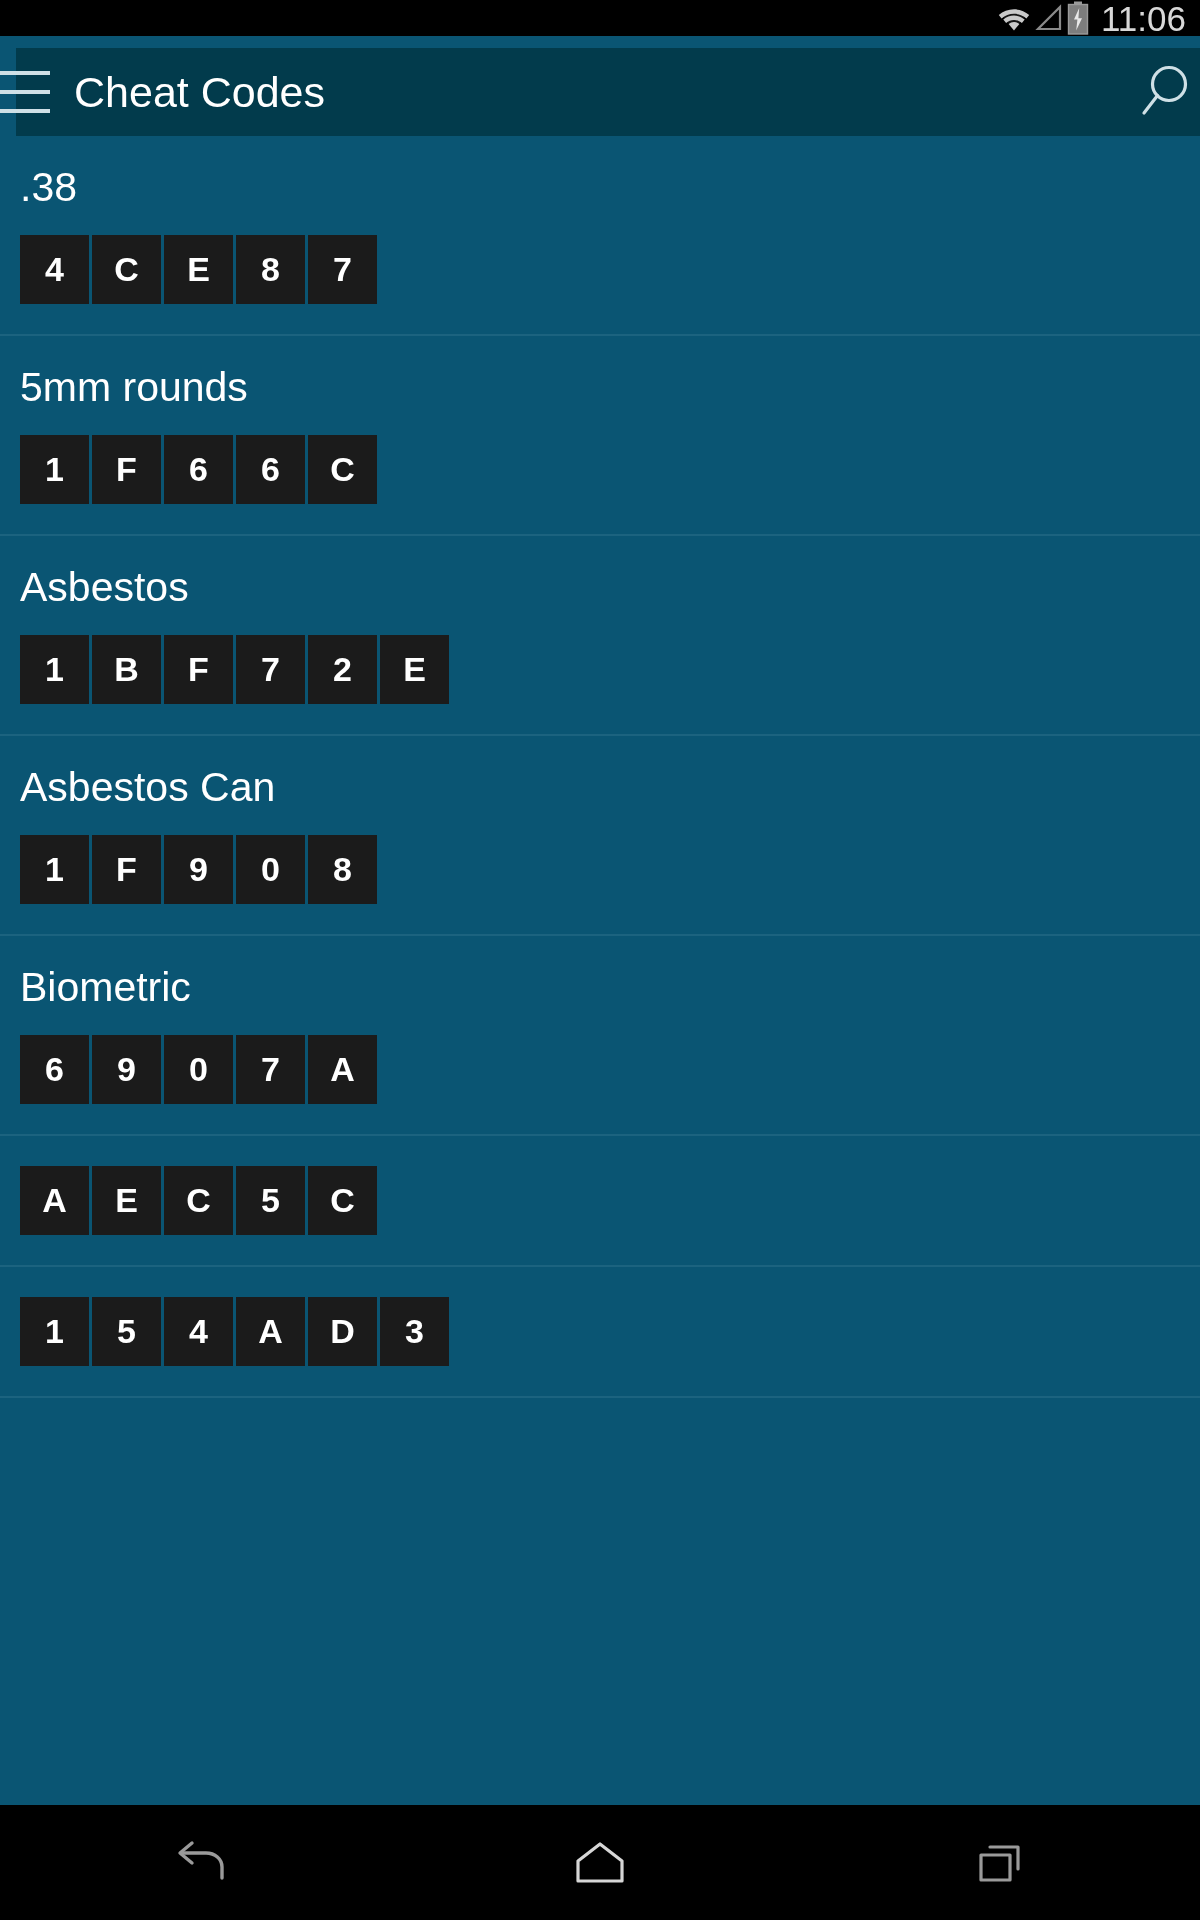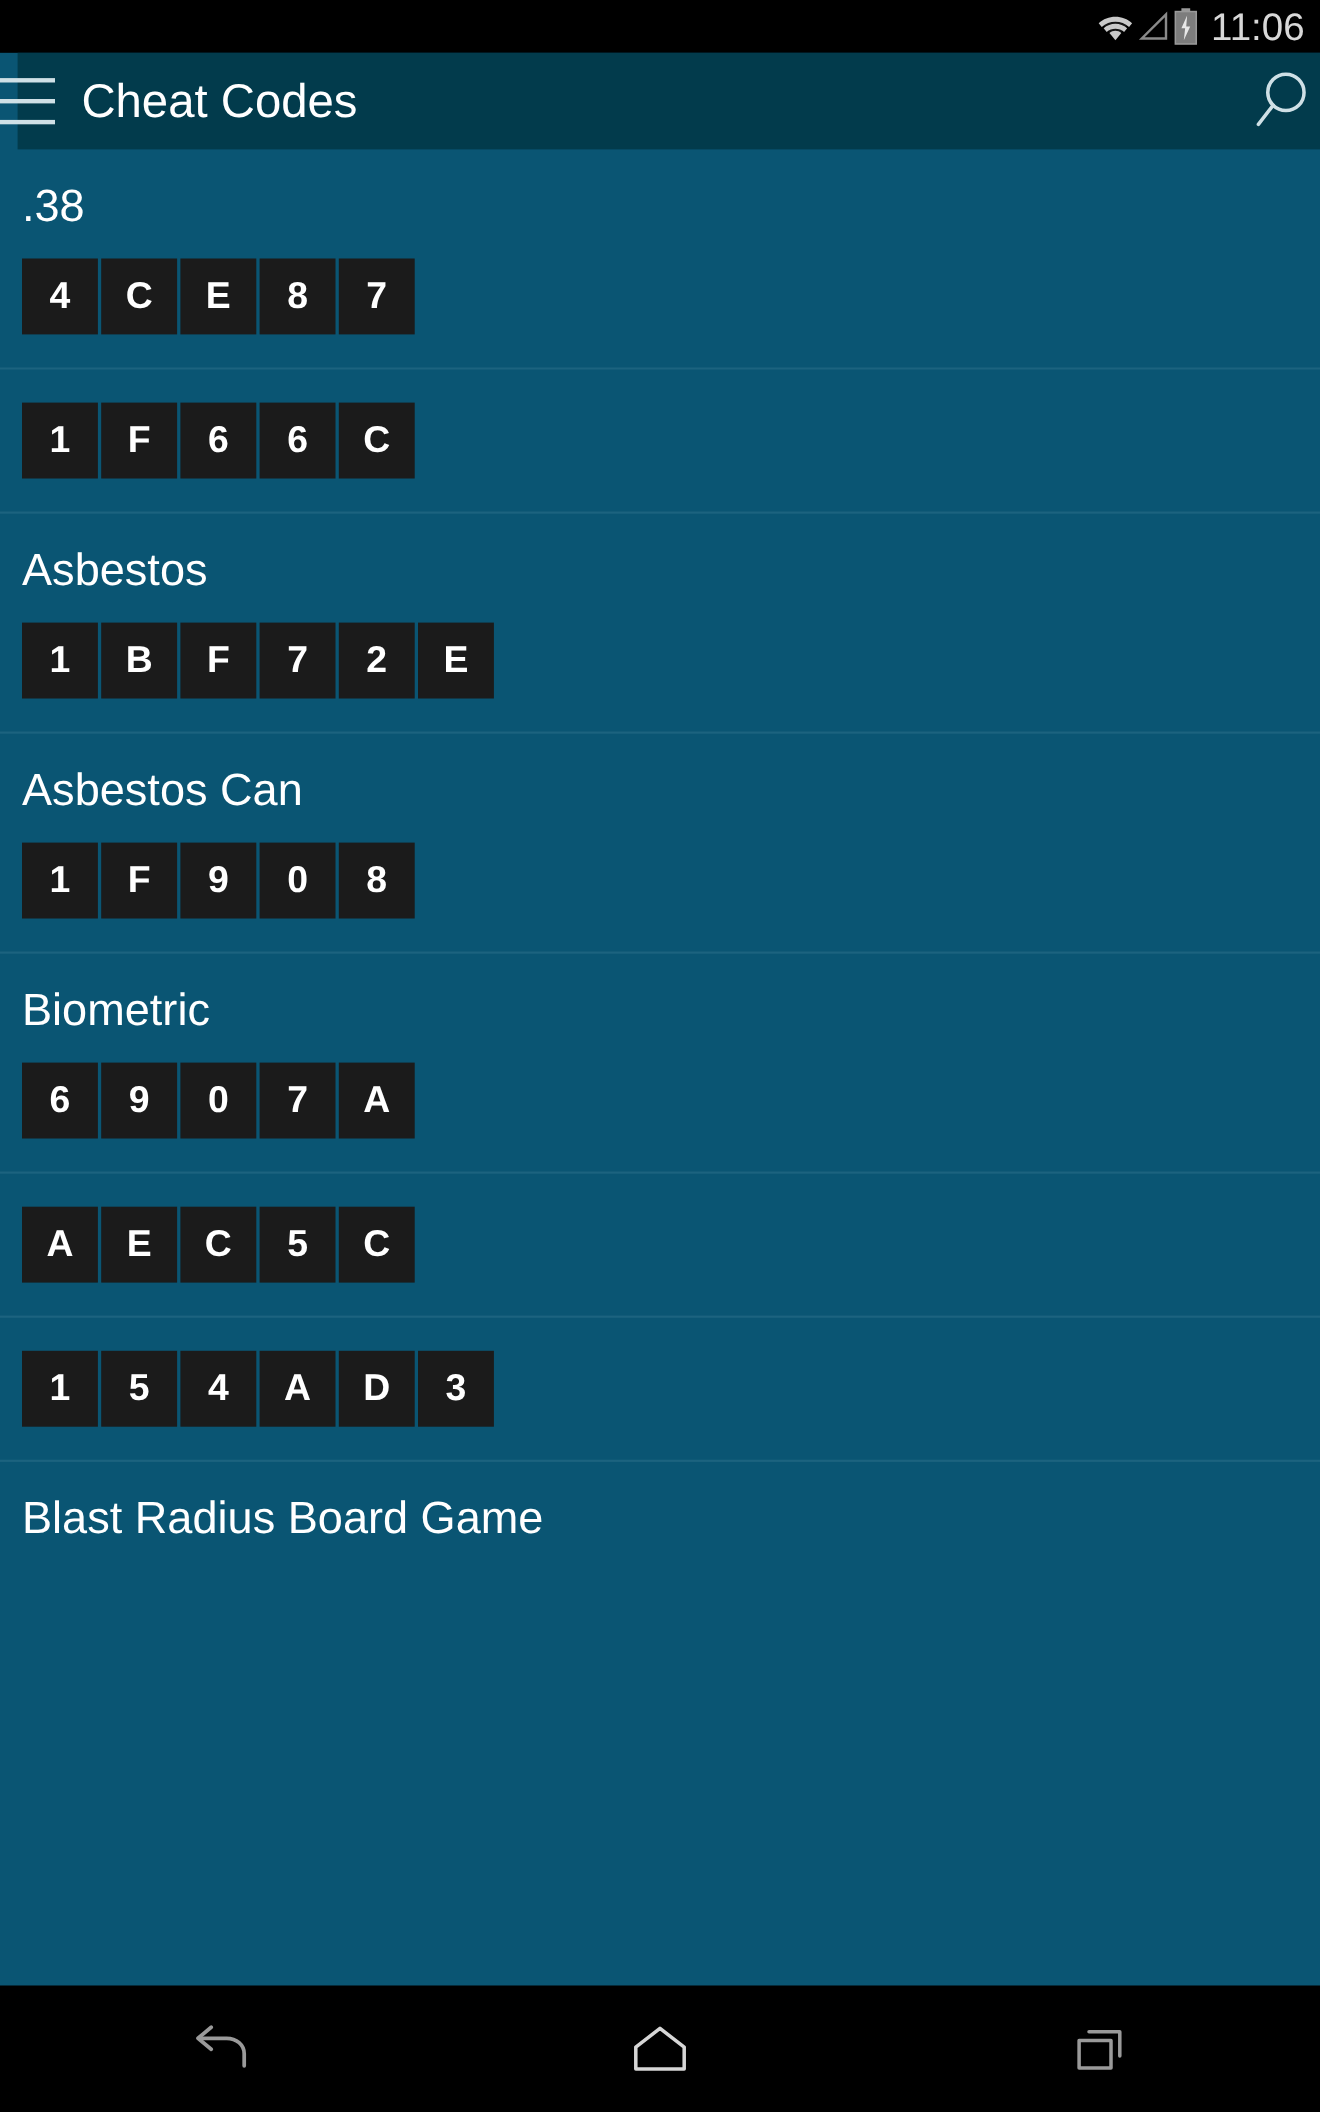--- a/index.html
+++ b/index.html
@@ -21,21 +21,21 @@
     height: 1920px;
     background: #0a5573;
     overflow: hidden;
   }
 
   
   #status-bar {
     position: absolute;
     top: 0; left: 0;
     width: 1200px;
-    height: 48px;
+    height: 36px;
     background: #000000;
     display: flex;
     align-items: center;
     justify-content: flex-end;
     padding-right: 14px;
     box-sizing: border-box;
   }
   .status-icons {
     display: flex;
     align-items: center;
@@ -235,20 +235,21 @@
         <div class="item-title">.38</div>
         <div class="code-row">
           <div class="code-tile">4</div>
           <div class="code-tile">C</div>
           <div class="code-tile">E</div>
           <div class="code-tile">8</div>
           <div class="code-tile">7</div>
         </div>
       </div>
       <div class="list-item">
+        <div class="item-title">5mm rounds</div>
         <div class="code-row">
           <div class="code-tile">1</div>
           <div class="code-tile">F</div>
           <div class="code-tile">6</div>
           <div class="code-tile">6</div>
           <div class="code-tile">C</div>
         </div>
       </div>
       <div class="list-item">
         <div class="item-title">Asbestos</div>
@@ -293,23 +294,20 @@
       <div class="list-item">
         <div class="code-row">
           <div class="code-tile">1</div>
           <div class="code-tile">5</div>
           <div class="code-tile">4</div>
           <div class="code-tile">A</div>
           <div class="code-tile">D</div>
           <div class="code-tile">3</div>
         </div>
       </div>
-      <div class="list-item clipped">
-        <div class="item-title">Blast Radius Board Game</div>
-      </div>
     </div>
 
   <div id="nav-bar">
 
     <div class="nav-btn">
       <span>
         <svg width="64" height="52" viewBox="0 0 64 52">
           <path d="M54 41 L54 30 C54 22 47 16 38 16 L14 16" fill="none" stroke="#9a9a9a" stroke-width="3.4" stroke-linecap="round" stroke-linejoin="round"></path>
           <path d="M24 6 L12 16 L24 26" fill="none" stroke="#9a9a9a" stroke-width="3.4" stroke-linecap="round" stroke-linejoin="round"></path>
         </svg>

